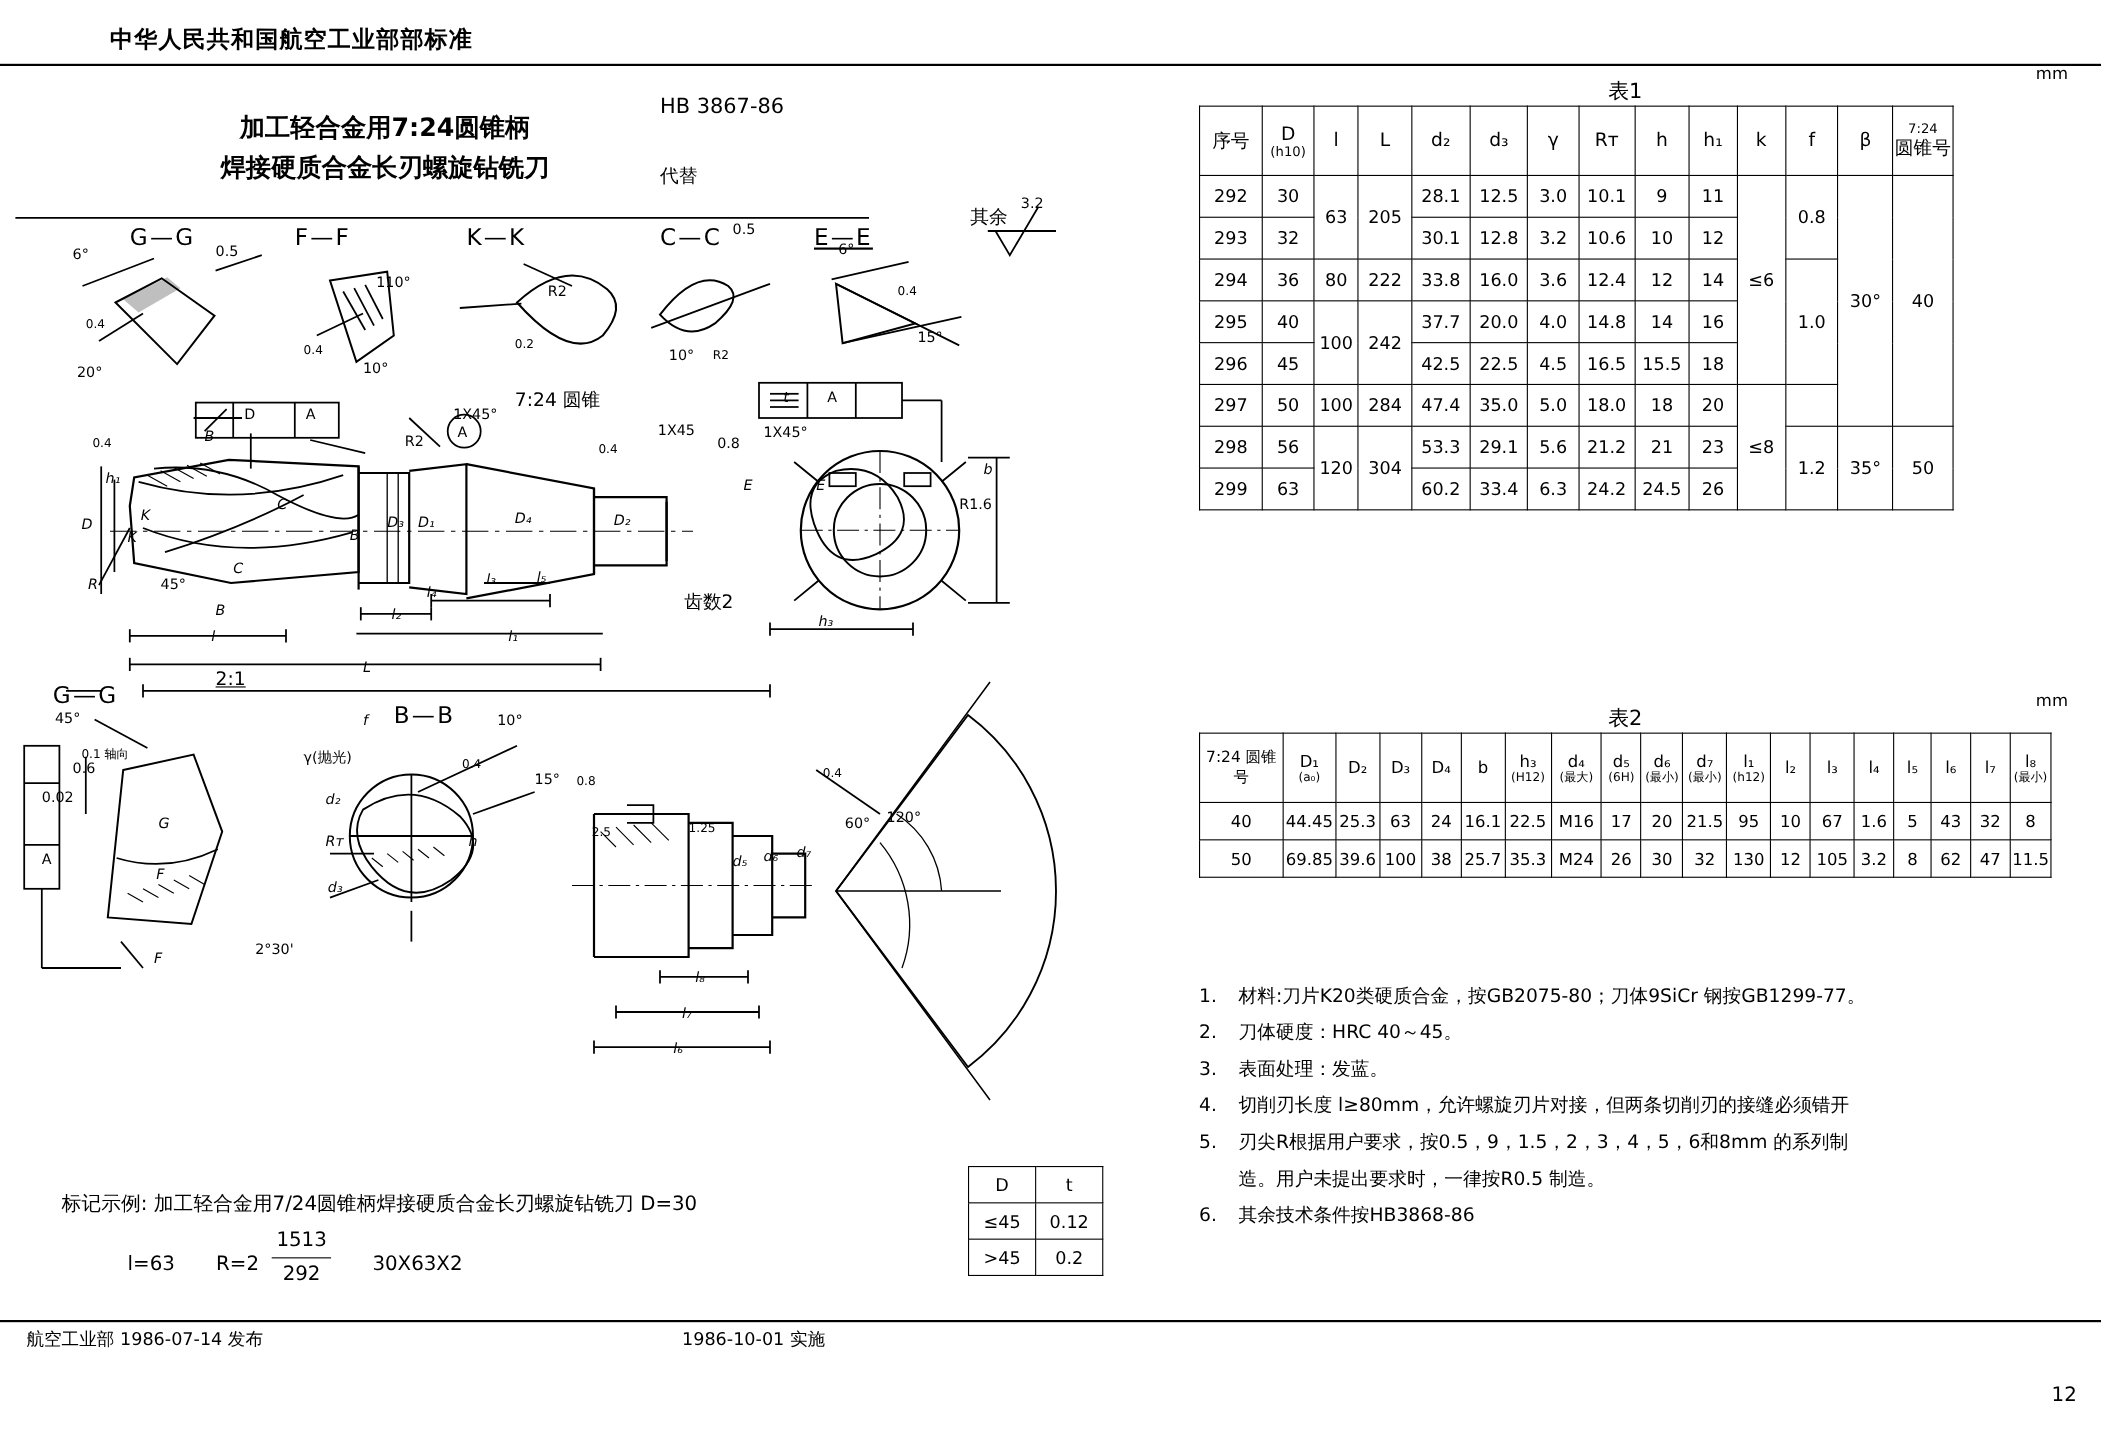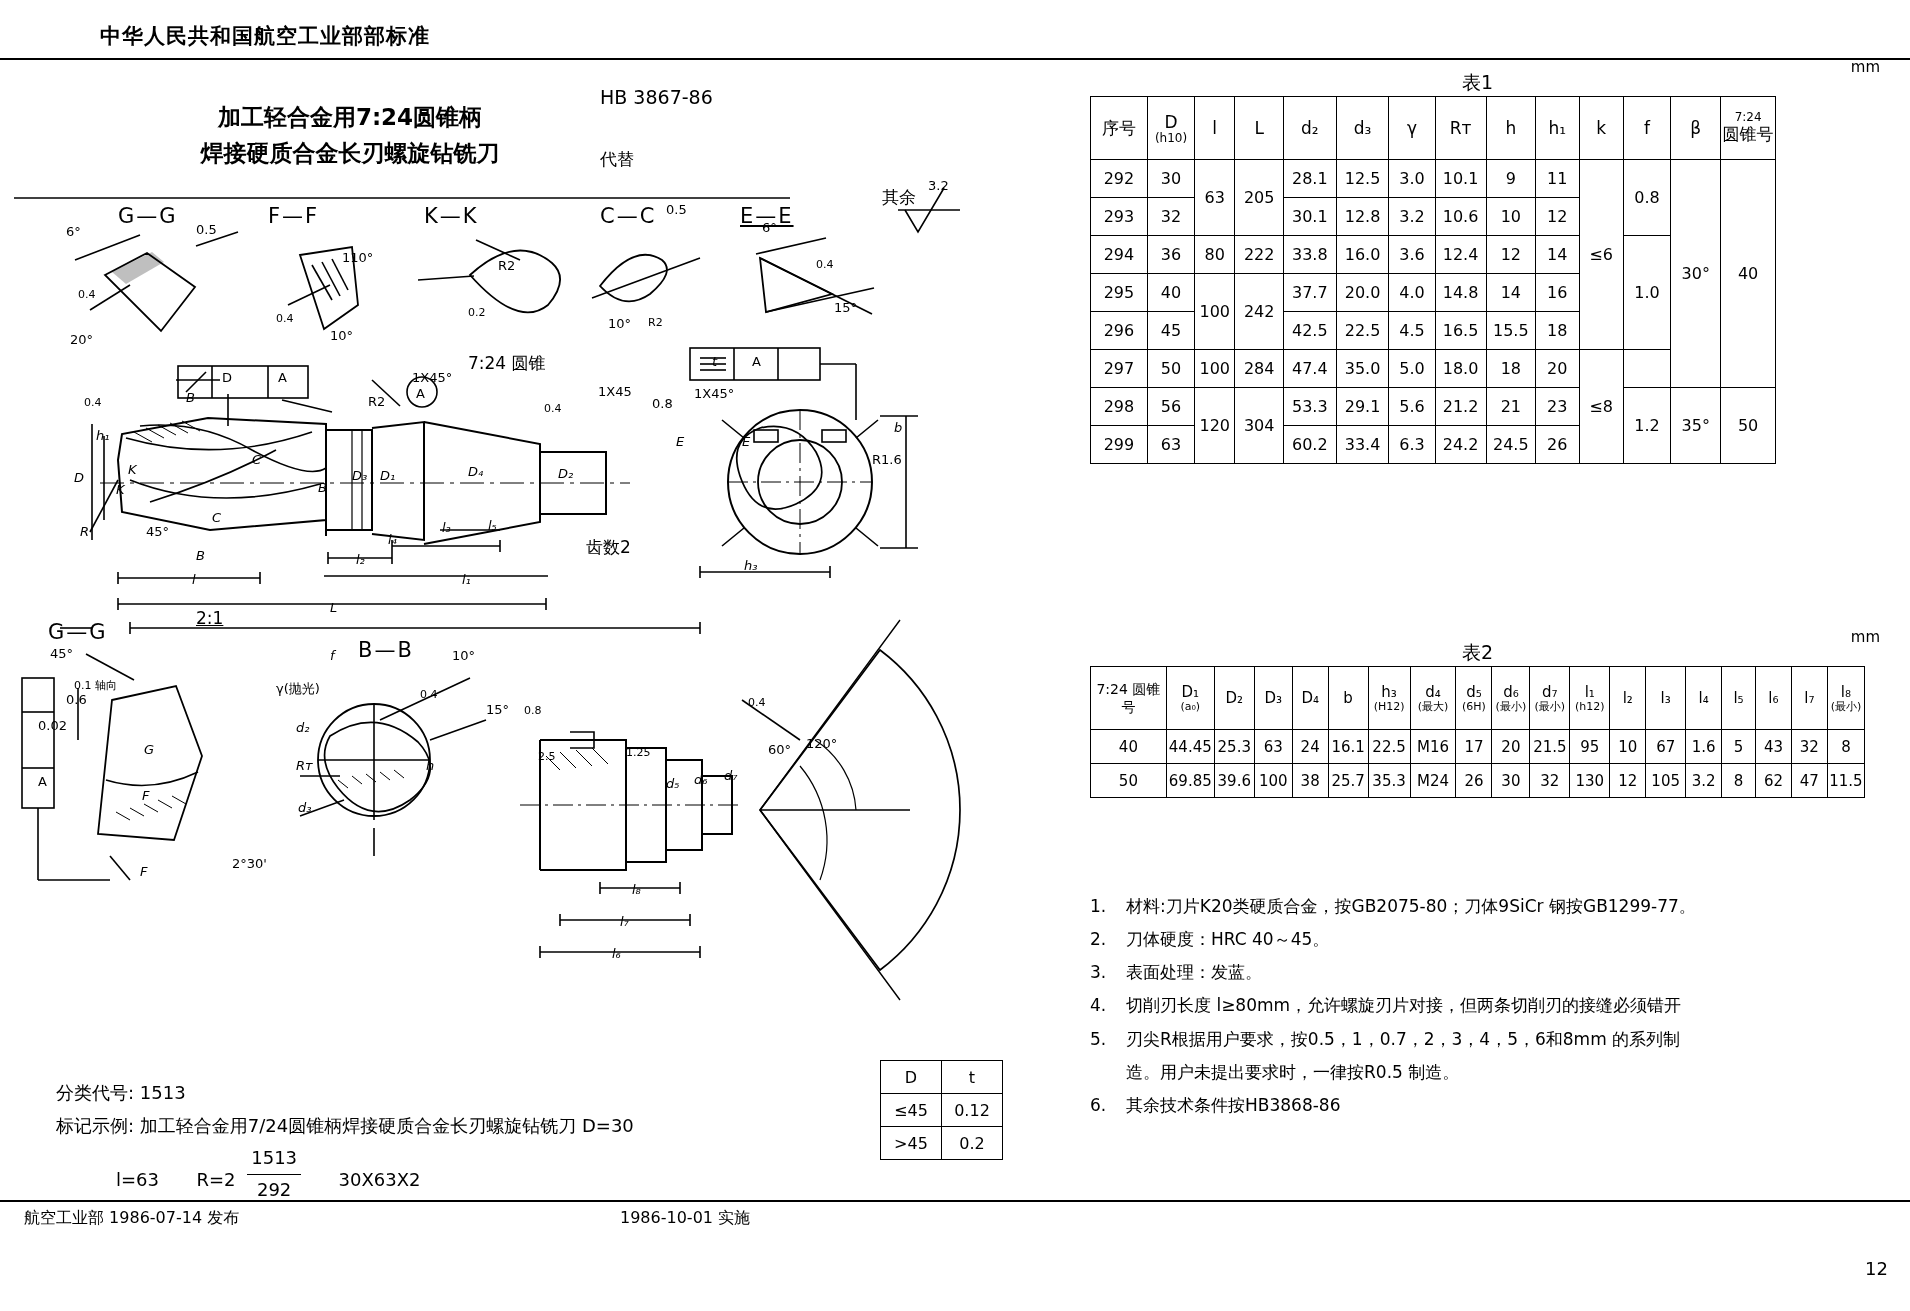--- a/index.html
+++ b/index.html
@@ -313,21 +313,21 @@
     <div class="lbl small" style="left:872px;top:272px;">R1.6</div>
     <div class="lbl small it" style="left:192px;top:392px;">l</div>
     <div class="lbl small it" style="left:330px;top:420px;">L</div>
     <div class="lbl small it" style="left:356px;top:372px;">l₂</div>
     <div class="lbl small it" style="left:388px;top:352px;">l₄</div>
     <div class="lbl small it" style="left:442px;top:340px;">l₃</div>
     <div class="lbl small it" style="left:488px;top:338px;">l₅</div>
     <div class="lbl small it" style="left:462px;top:392px;">l₁</div>
     <div class="lbl small it" style="left:744px;top:378px;">h₃</div>
     <div class="lbl" style="left:468px;top:172px;">7:24 圆锥</div>
-    <div class="lbl" style="left:586px;top:356px;">齿数2</div>
+    <div class="lbl" style="left:622px;top:356px;">齿数2</div>
     <div class="lbl small it" style="left:712px;top:174px;">t</div>
     <div class="lbl small" style="left:752px;top:174px;">A</div>
     <div class="lbl small it" style="left:676px;top:254px;">E</div>
     <div class="lbl small it" style="left:742px;top:254px;">E</div>
 
     <div class="lbl sec" style="left:48px;top:440px;">G—G</div>
     <div class="lbl" style="left:196px;top:428px;text-decoration:underline;">2:1</div>
     <div class="lbl small" style="left:50px;top:466px;">45°</div>
     <div class="lbl tiny" style="left:74px;top:498px;">0.1 轴向</div>
     <div class="lbl small" style="left:66px;top:512px;text-align:right;">0.6</div>
@@ -372,24 +372,20 @@
       </tr>
       <tr>
         <td>&gt;45</td>
         <td>0.2</td>
       </tr>
     </tbody>
       </table>
   </div>
 
   <div class="notes-bottom">
-    <div>
-      <span>分类代号:</span>
-      <span>1513</span>
-    </div>
     <div class="ln2">
       <span>标记示例:</span>
       <span>加工轻合金用7/24圆锥柄焊接硬质合金长刃螺旋钻铣刀 D=30</span>
     </div>
     <div class="ln2" style="margin-left:60px;">
       <span>l=63</span>
       <span style="display:inline-block;width:26px;"></span>
       <span>R=2</span>
       <span class="frac">
         <span class="n">1513</span>
@@ -652,21 +648,21 @@
       <div class="row">
         <div class="num">3.</div>
         <div class="txt">表面处理：发蓝。</div>
       </div>
       <div class="row">
         <div class="num">4.</div>
         <div class="txt">切削刃长度 l≥80mm，允许螺旋刃片对接，但两条切削刃的接缝必须错开</div>
       </div>
       <div class="row">
         <div class="num">5.</div>
-        <div class="txt">刃尖R根据用户要求，按0.5，1，0.7，2，3，4，5，6和8mm 的系列制</div>
+        <div class="txt">刃尖R根据用户要求，按0.5，9，1.5，2，3，4，5，6和8mm 的系列制</div>
       </div>
       <div class="cont">造。用户未提出要求时，一律按R0.5 制造。</div>
       <div class="row">
         <div class="num">6.</div>
         <div class="txt">其余技术条件按HB3868-86</div>
       </div>
     </div>
 
   <div class="hr-bot"></div>
   <div class="foot-left">航空工业部 1986-07-14    发布</div>

